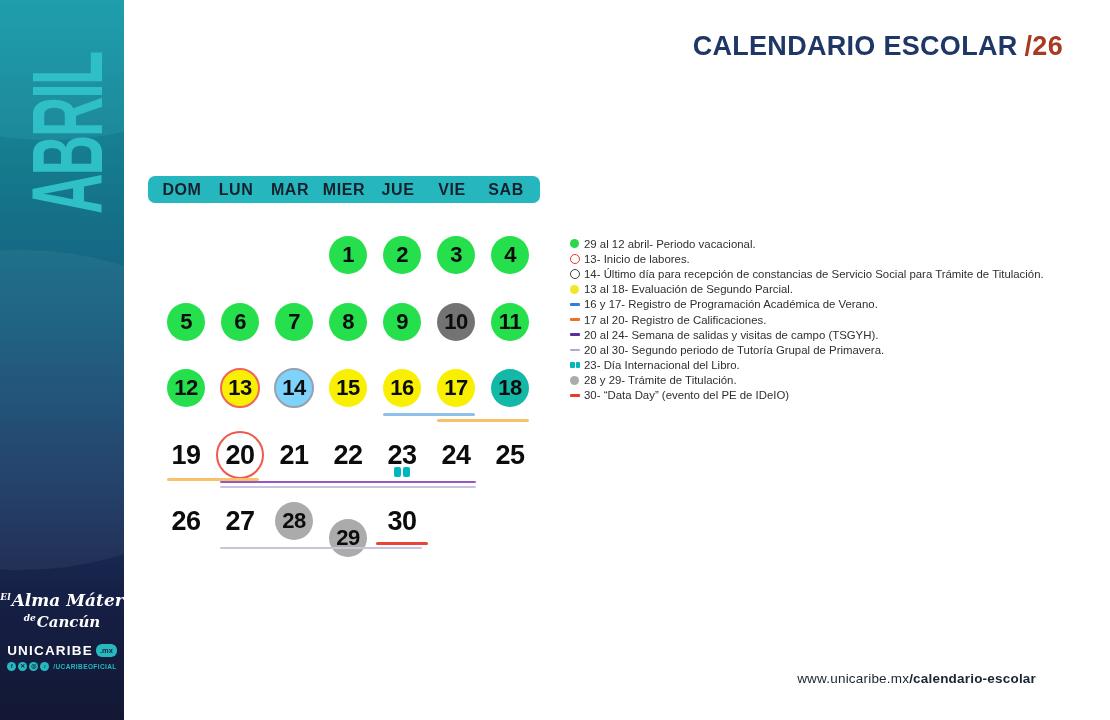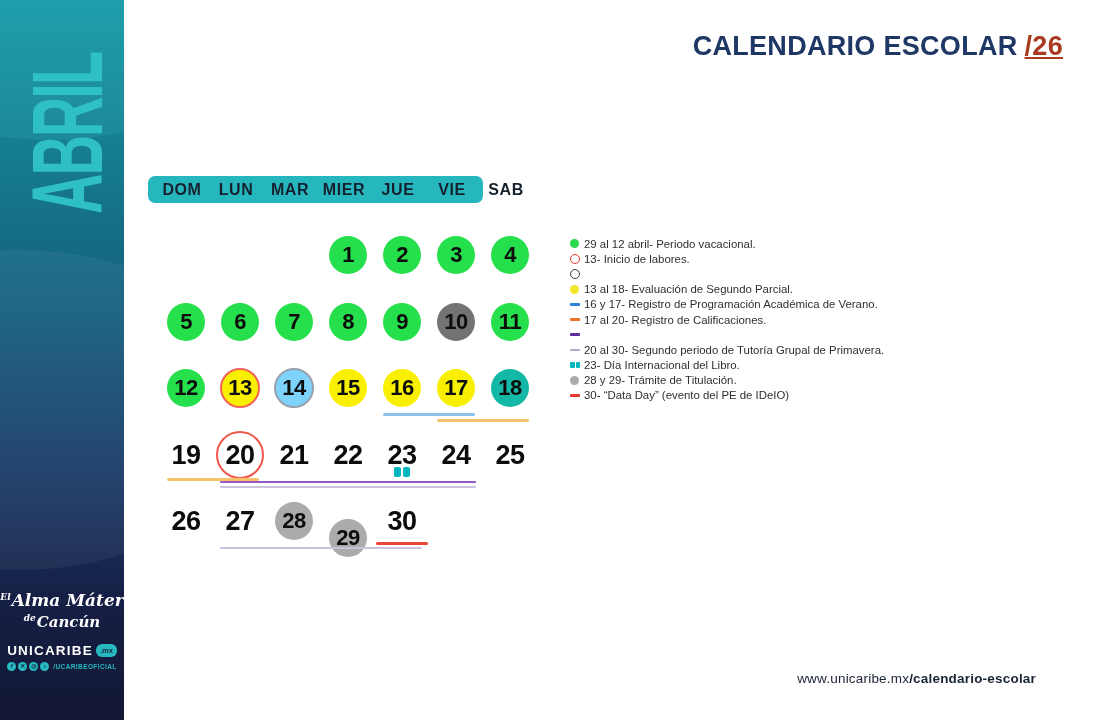--- a/index.html
+++ b/index.html
@@ -29,21 +29,21 @@
   .soc-ic{display:flex;align-items:center;justify-content:center;width:9px;height:9px;border-radius:50%;
     background:#27B9BF;color:#16203E;font-size:6px;line-height:9px;font-weight:700;}
   .social-handle{font-size:6.5px;font-weight:700;color:#27B9BF;letter-spacing:0.4px;margin-left:2px;}
 
   
   .title{position:absolute;top:31px;right:47px;font-size:27px;font-weight:600;
     color:#1E3765;letter-spacing:0.3px;white-space:nowrap;}
   .title-suffix{color:#A93A1F;margin-left:7px;}
 
   
-  .weekbar{position:absolute;left:148px;top:176px;width:335px;height:27px;background:#26B7BE;
+  .weekbar{position:absolute;left:148px;top:176px;width:392px;height:27px;background:#26B7BE;
     border-radius:7px;display:flex;align-items:center;padding:0 7px;box-sizing:border-box;}
   .wk{flex:0 0 54px;text-align:center;font-size:16px;font-weight:600;color:#15202C;letter-spacing:0.6px;}
 
   
   #grid{position:absolute;left:159px;top:0;width:378px;height:720px;}
   .day-row{position:absolute;left:0;width:378px;height:54px;display:flex;}
   .day-cell{width:54px;height:54px;position:relative;display:flex;align-items:center;justify-content:center;}
   .circ{width:38px;height:38px;border-radius:50%;display:flex;align-items:center;justify-content:center;
     font-size:22px;font-weight:800;color:#0c0c0c;letter-spacing:-0.5px;}
   .circ.ringed{width:36px;height:36px;border-style:solid;border-width:2px;}
@@ -89,21 +89,21 @@
           <span class="soc-ic">f</span>
           <span class="soc-ic">✕</span>
           <span class="soc-ic">◎</span>
           <span class="soc-ic">♪</span>
           <span class="social-handle">/UCARIBEOFICIAL</span>
         </div>
     </div>
   </aside>
 
   <div class="title">
-    <span style="color: rgb(30, 55, 101);">CALENDARIO ESCOLAR</span><span class="title-suffix" style="color: rgb(169, 58, 31); text-decoration: underline;">/26</span>
+    <span style="color: rgb(30, 55, 101);">CALENDARIO ESCOLAR</span><span class="title-suffix" style="color: rgb(169, 58, 31);">/26</span>
   </div>
 
   <div class="weekbar" id="weekday-row" style="background: rgb(38, 183, 190);">
       <span class="wk">DOM</span>
       <span class="wk">LUN</span>
       <span class="wk">MAR</span>
       <span class="wk">MIER</span>
       <span class="wk">JUE</span>
       <span class="wk">VIE</span>
       <span class="wk">SAB</span>
@@ -241,20 +241,21 @@
       <div class="lg-row">
         <span class="lg-marker">
           <span class="m-ring" style="border-color: rgb(232, 57, 43);"></span>
         </span>
         <span class="lg-text">13- Inicio de labores.</span>
       </div>
       <div class="lg-row">
         <span class="lg-marker">
           <span class="m-ring" style="border-color: rgb(63, 63, 63);"></span>
         </span>
+        <span class="lg-text">14- Último día para recepción de constancias de Servicio Social para Trámite de Titulación.</span>
       </div>
       <div class="lg-row">
         <span class="lg-marker">
           <span class="m-dot" style="background: rgb(242, 230, 43);"></span>
         </span>
         <span class="lg-text">13 al 18- Evaluación de Segundo Parcial.</span>
       </div>
       <div class="lg-row">
         <span class="lg-marker">
           <span class="m-dash" style="background: rgb(46, 127, 214);"></span>
@@ -264,20 +265,21 @@
       <div class="lg-row">
         <span class="lg-marker">
           <span class="m-dash" style="background: rgb(238, 113, 40);"></span>
         </span>
         <span class="lg-text">17 al 20- Registro de Calificaciones.</span>
       </div>
       <div class="lg-row">
         <span class="lg-marker">
           <span class="m-dash" style="background: rgb(91, 45, 158);"></span>
         </span>
+        <span class="lg-text">20 al 24- Semana de salidas y visitas de campo (TSGYH).</span>
       </div>
       <div class="lg-row">
         <span class="lg-marker">
           <span class="m-dash" style="background: rgb(179, 168, 204);"></span>
         </span>
         <span class="lg-text">20 al 30- Segundo periodo de Tutoría Grupal de Primavera.</span>
       </div>
       <div class="lg-row">
         <span class="lg-marker">
           <span class="m-book">

